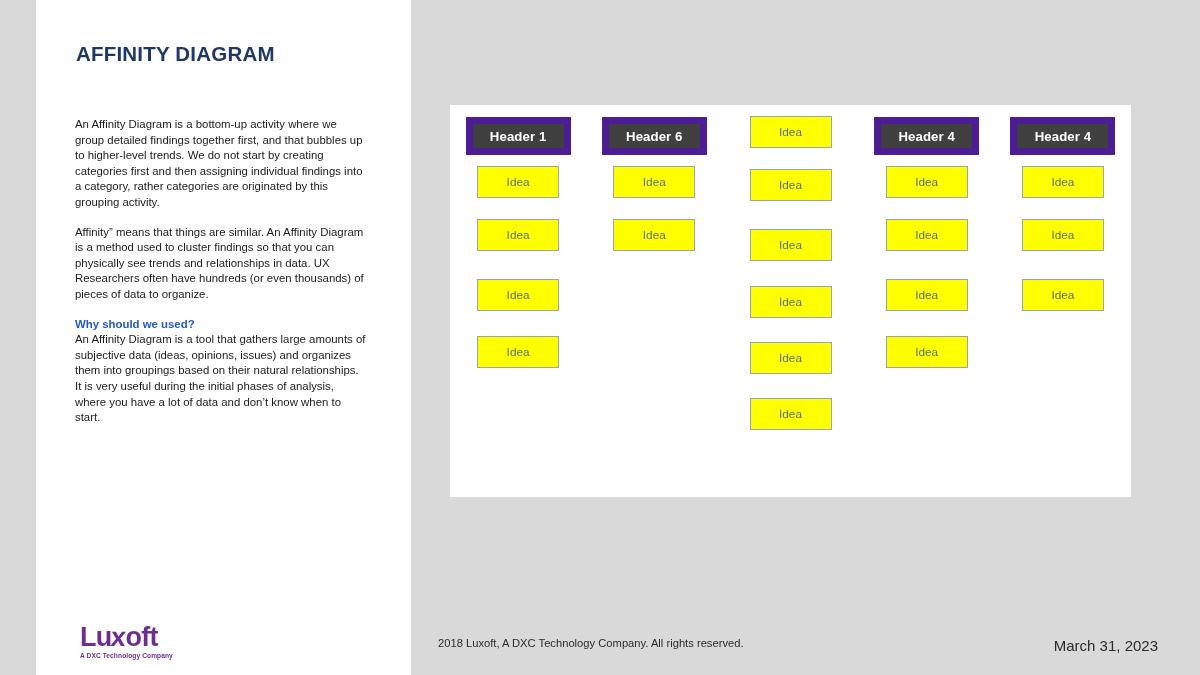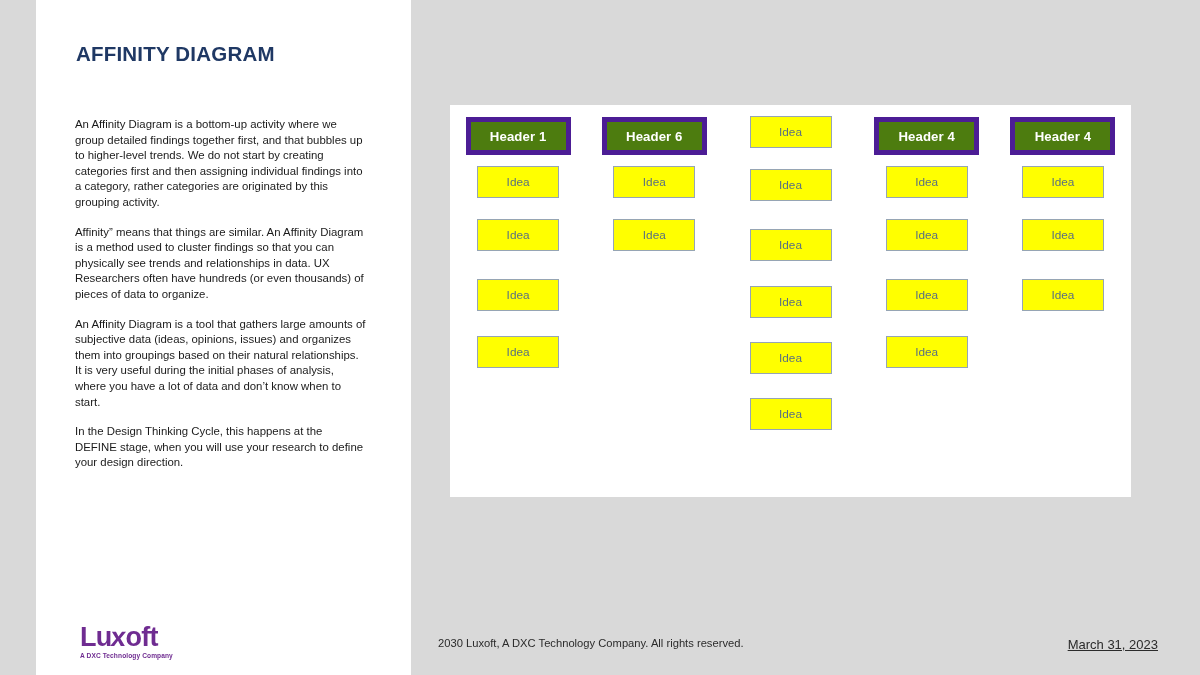--- a/index.html
+++ b/index.html
@@ -73,23 +73,22 @@
   
   .footer-copyright {
     position: absolute;
     left: 438px; top: 637px;
     font-size: 11.2px;
     color: #2b2b2b;
   }
   .footer-date {
     position: absolute;
     right: 42px; top: 637px;
-    font-size: 13px;
+    font-size: 15px;
     color: #2b2b2b;
-    text-decoration: underline;
   }
 
   
   .diagram-panel {
     position: absolute;
     left: 450px; top: 105px;
     width: 681px; height: 392px;
     background: #ffffff;
   }
   .columns {
@@ -102,22 +101,22 @@
     flex: 1 1 0;
     display: flex;
     flex-direction: column;
     align-items: center;
     position: relative;
   }
   .col-header {
     width: 105px;
     height: 38px;
     margin-top: 12px;
-    background: #4d7c0f;
-    border: 5px solid #4c1d95;
+    background: #404040;
+    border: 7px solid #4c1d95;
     color: #ffffff;
     font-size: 13.2px;
     font-weight: bold;
     display: flex;
     align-items: center;
     justify-content: center;
     letter-spacing: 0.1px;
   }
   .cards {
     position: relative;
@@ -143,23 +142,23 @@
 <body>
 
 <div class="left-panel">
 
   <div class="page-title">AFFINITY DIAGRAM</div>
 
   <div class="body-copy">
     <div class="para">An Affinity Diagram is a bottom-up activity where we group detailed findings together first, and that bubbles up to higher-level trends. We do not start by creating categories first and then assigning individual findings into a category, rather categories are originated by this grouping activity.</div>
     <div class="para">Affinity” means that things are similar. An Affinity Diagram is a method used to cluster findings so that you can physically see trends and relationships in data. UX Researchers often have hundreds (or even thousands) of pieces of data to organize.</div>
     <div class="para">
+      <div class="sub-heading">Why should we used?</div>
       <span>An Affinity Diagram is a tool that gathers large amounts of subjective data (ideas, opinions, issues) and organizes them into groupings based on their natural relationships. It is very useful during the initial phases of analysis, where you have a lot of data and don’t know when to start.</span>
     </div>
-    <div class="para">In the Design Thinking Cycle, this happens at the DEFINE stage, when you will use your research to define your design direction.</div>
   </div>
 
   <div class="logo-wrap">
     <div class="logo-mark"><span>Lu</span><span class="logo-x">x</span><span>oft</span></div>
     <div class="logo-tag">A DXC Technology Company</div>
   </div>
 </div>
 
 <div class="diagram-panel">
   <div class="columns">
@@ -202,14 +201,14 @@
         <div class="col-header">Header 4</div>
         <div class="cards">
           <div class="card" style="top: 11px;">Idea</div>
           <div class="card" style="top: 64px;">Idea</div>
           <div class="card" style="top: 124px;">Idea</div>
         </div>
       </div>
     </div>
 </div>
 
-<div class="footer-copyright">2030 Luxoft, A DXC Technology Company. All rights reserved.</div>
+<div class="footer-copyright">2018 Luxoft, A DXC Technology Company. All rights reserved.</div>
 <div class="footer-date">March 31, 2023</div>
 
 </body></html>

